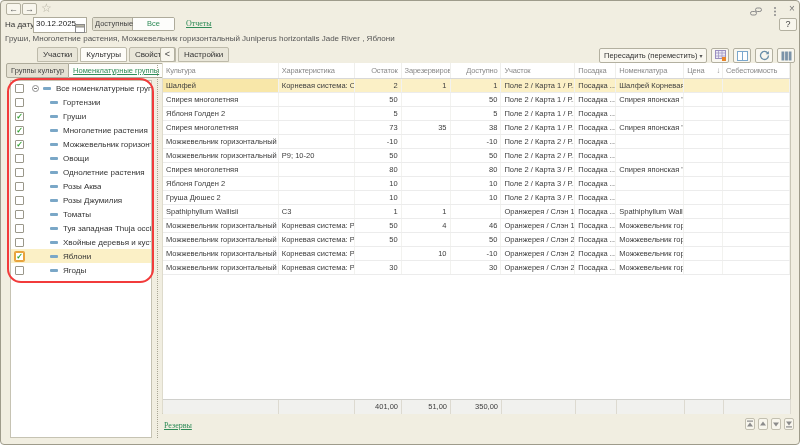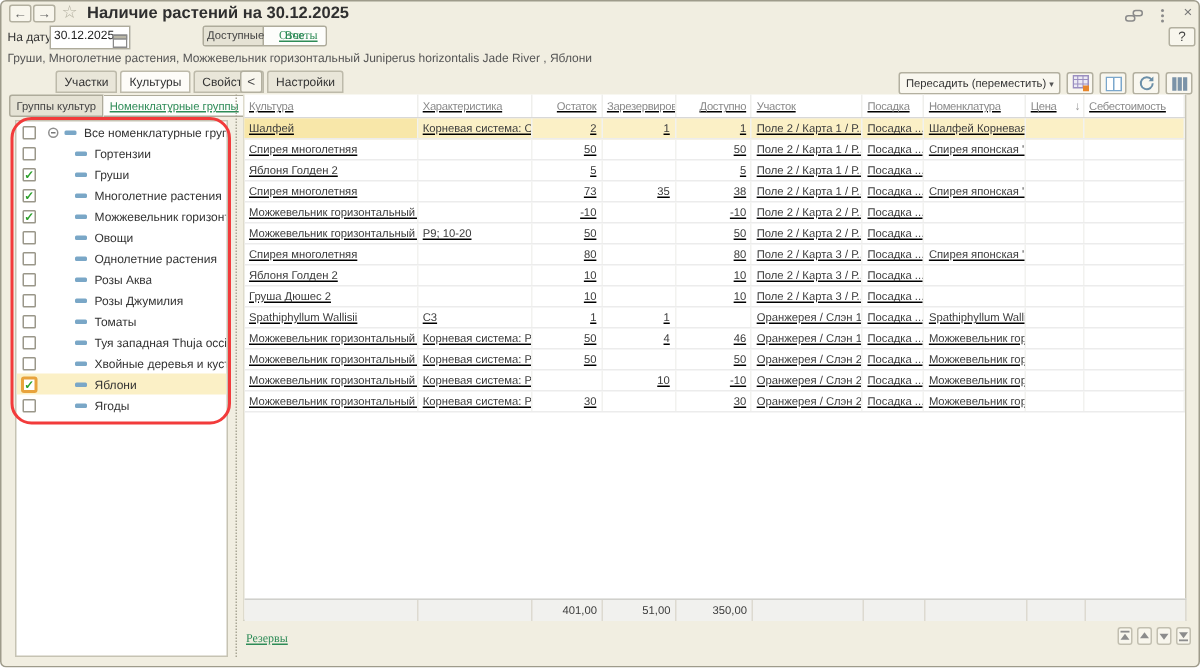--- a/index.html
+++ b/index.html
@@ -13,21 +13,21 @@
   .title{position:absolute;left:57px;top:2px;font-size:11px;font-weight:bold;color:#2f2f2f;white-space:nowrap;}
   .win-ico{position:absolute;top:2px;width:12px;height:11px;text-align:center;color:#8a8a8a;}
   .ico-chain{left:749px}.ico-dots{left:768px}.ico-close{left:785px;font-size:10px;line-height:11px;color:#777;}
   .help-btn{position:absolute;left:778px;top:17px;width:18px;height:13px;border:1px solid #b3b0a0;border-radius:2px;background:#f8f6ed;font-size:9px;color:#444;text-align:center;line-height:11px;}
 
   
   .lbl{position:absolute;font-size:8px;color:#333;white-space:nowrap;}
   .date-label{left:4px;top:19px;}
   .date-field{position:absolute;left:32px;top:16px;width:54px;height:16px;background:#fff;border:1px solid #aeab9b;font-size:8px;color:#222;padding:0 12px 0 2px;line-height:12px;}
   .cal-btn{position:absolute;left:74px;top:18px;width:10px;height:10px;}
-  .toggle{position:absolute;left:91px;top:16px;height:14px;display:flex;border:1px solid #aeab9b;border-radius:2px;overflow:hidden;background:#fff;margin-left:43px;}
+  .toggle{position:absolute;left:91px;top:16px;height:14px;display:flex;border:1px solid #aeab9b;border-radius:2px;overflow:hidden;background:#fff;}
   .seg{font-size:7.5px;line-height:12px;text-align:center;padding:0 2px;white-space:nowrap;}
   .seg-off{width:40px;background:#e5e2d4;color:#444;border-right:1px solid #aeab9b;}
   .seg-on{width:41px;background:#fdfdfb;color:#2e8b57;}
   .glink{color:#2e8b57;text-decoration:underline;cursor:default;font-family:Liberation Serif, serif;}
   .reports{position:absolute;left:185px;top:18px;font-size:8px;}
   .summary{position:absolute;left:4px;top:33px;font-size:8px;color:#555;white-space:nowrap;width:790px;overflow:hidden;}
 
   
   .tabs{position:absolute;left:4px;top:46px;height:15px;display:flex;gap:2px;padding-left:32px;}
   .tab{border:1px solid #bdbaaa;background:#e9e6d9;font-size:8px;padding:0 5px;line-height:13px;color:#333;border-radius:2px 2px 0 0;white-space:nowrap;}
@@ -53,21 +53,21 @@
   .annotation{position:absolute;left:6px;top:77px;width:147px;height:205px;border:2px solid #f23b3b;border-radius:14px;pointer-events:none;z-index:9;}
   .splitter{position:absolute;left:156px;top:62px;height:375px;width:0;border-left:1px dotted #a9a695;}
 
   
   .toolbar{position:absolute;top:47px;left:598px;height:15px;display:flex;gap:4px;align-items:center;}
   .tb-btn{height:15px;border:1px solid #b3b0a0;border-radius:2px;background:#f9f7ef;font-size:7.5px;line-height:13px;padding:0 4px;color:#333;white-space:nowrap;}
   .tb-ico{width:18px;display:flex;align-items:center;justify-content:center;padding:0;}
   .caret{font-size:6px;color:#555;margin-left:2px;}
 
   
-  .table{position:absolute;left:161px;top:62px;width:629px;height:351px;background:#fff;border-right:1px solid #c9c6b6;border-bottom:1px solid #c9c6b6;border-left:1px solid #dedbcc;text-decoration:underline;}
+  .table{position:absolute;left:161px;top:62px;width:629px;height:351px;background:#fff;border-right:1px solid #c9c6b6;border-bottom:1px solid #c9c6b6;border-left:1px solid #dedbcc;}
   .thead{display:flex;height:16px;border-bottom:1px solid #d8d8d8;color:#8a8a8a;font-size:7.5px;letter-spacing:-0.2px;}
   .th{line-height:15px;padding:0 3px;border-right:1px solid #efefec;overflow:hidden;white-space:nowrap;position:relative;}
   .trow{display:flex;height:14px;border-bottom:1px solid #ececec;font-size:7.5px;color:#3c3c3c;}
   .td{line-height:13px;padding:0 3px;border-right:1px solid #f2f2ef;overflow:hidden;white-space:nowrap;}
   .trow.selected{background:#fbf0c6;}
   .trow.selected .td:first-child{background:#f8e7a9;}
   .num{text-align:right;}
   .c0{width:116px}.c1{width:76px}.c2{width:47px}.c3{width:49px}.c4{width:51px}.c5{width:74px}.c6{width:41px}.c7{width:68px}.c8{width:39px}.c9{width:67px}
   .sorticon{position:absolute;right:2px;top:0;color:#999;font-size:8px;}
   .totals{position:absolute;left:0;top:336px;width:628px;height:15px;display:flex;background:#f1f1ee;border-top:1px solid #d0d0cc;font-size:7.5px;color:#3c3c3c;}
@@ -79,21 +79,20 @@
   .nav-sm{width:10px;height:12px;border:1px solid #c2bfb0;border-radius:2px;background:#f8f6ed;display:flex;align-items:center;justify-content:center;}
 </style>
 </head>
 <body>
 
 <div class="window">
 
   <div class="nav-btn btn-back">←</div>
   <div class="nav-btn btn-fwd">→</div>
   <div class="star">☆</div>
-  <div class="title">Наличие растений на 30.12.2025</div>
   <div class="win-ico ico-chain">
     <svg width="12" height="11" viewBox="0 0 12 11">
         <g fill="none" stroke="#8a8a8a" stroke-width="1">
           <rect x="0.5" y="5.5" width="6" height="3.5" rx="1.7"></rect>
           <rect x="5.5" y="2" width="6" height="3.5" rx="1.7"></rect>
         </g>
       </svg>
   </div>
   <div class="win-ico ico-dots">
     <svg width="4" height="11" viewBox="0 0 4 11">

